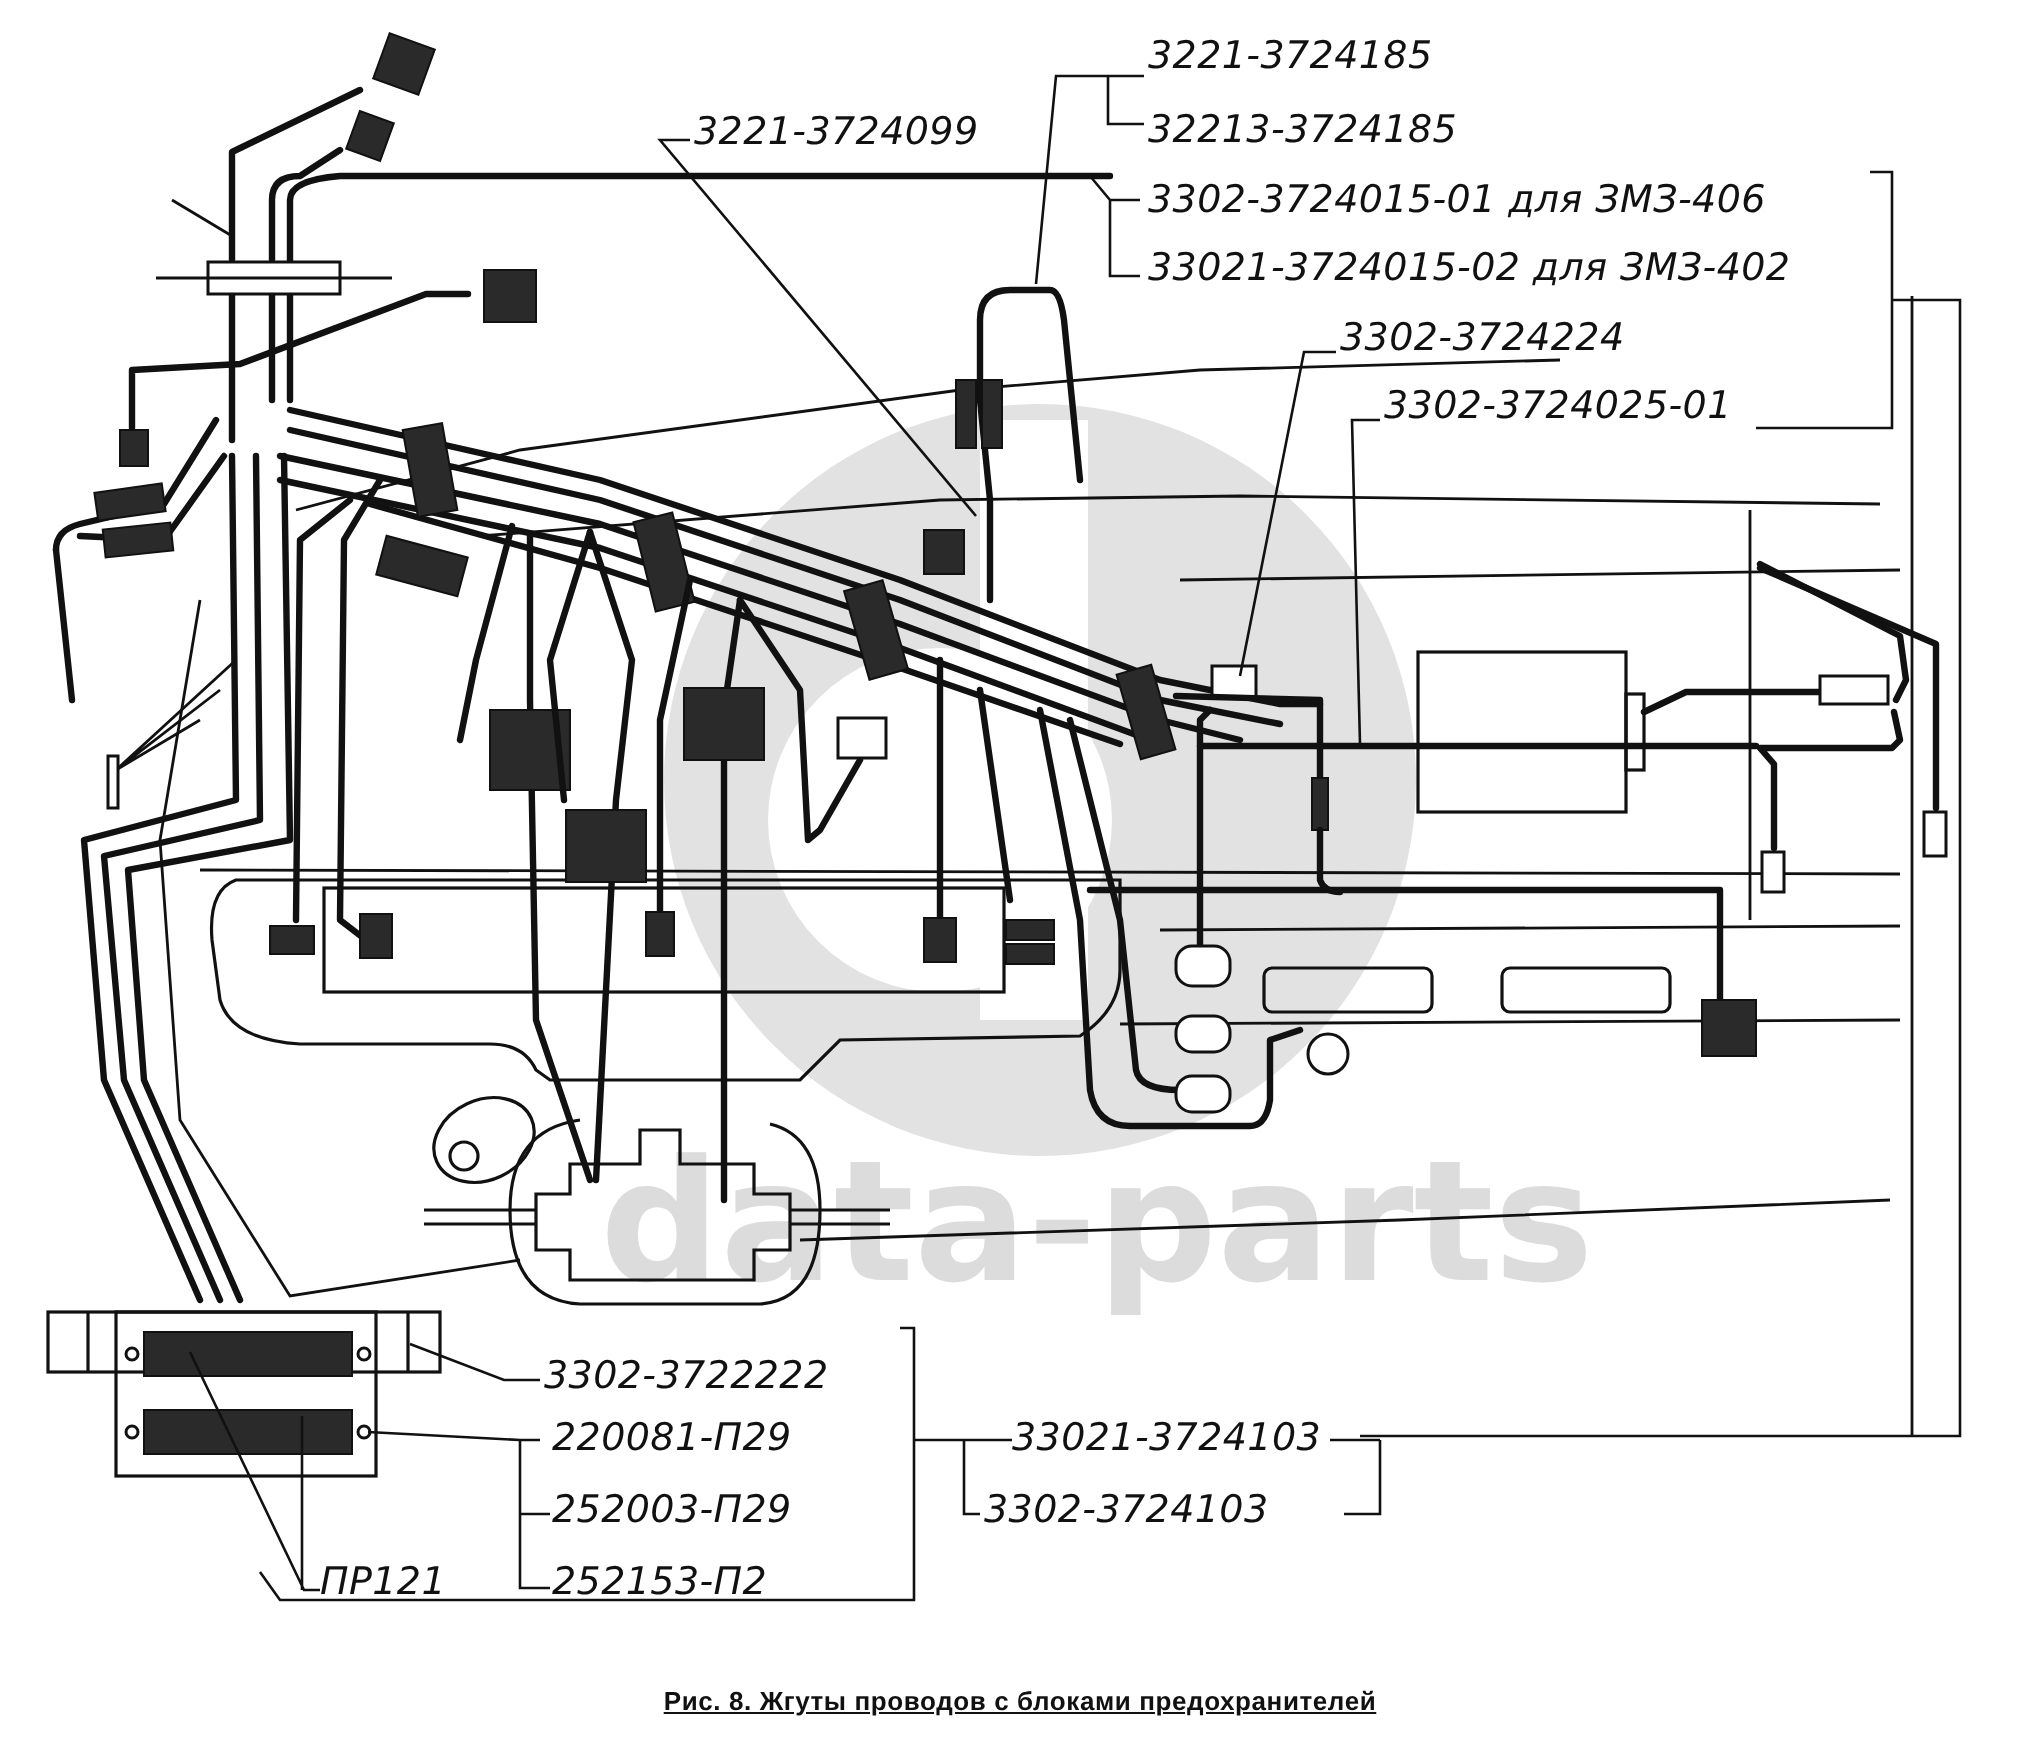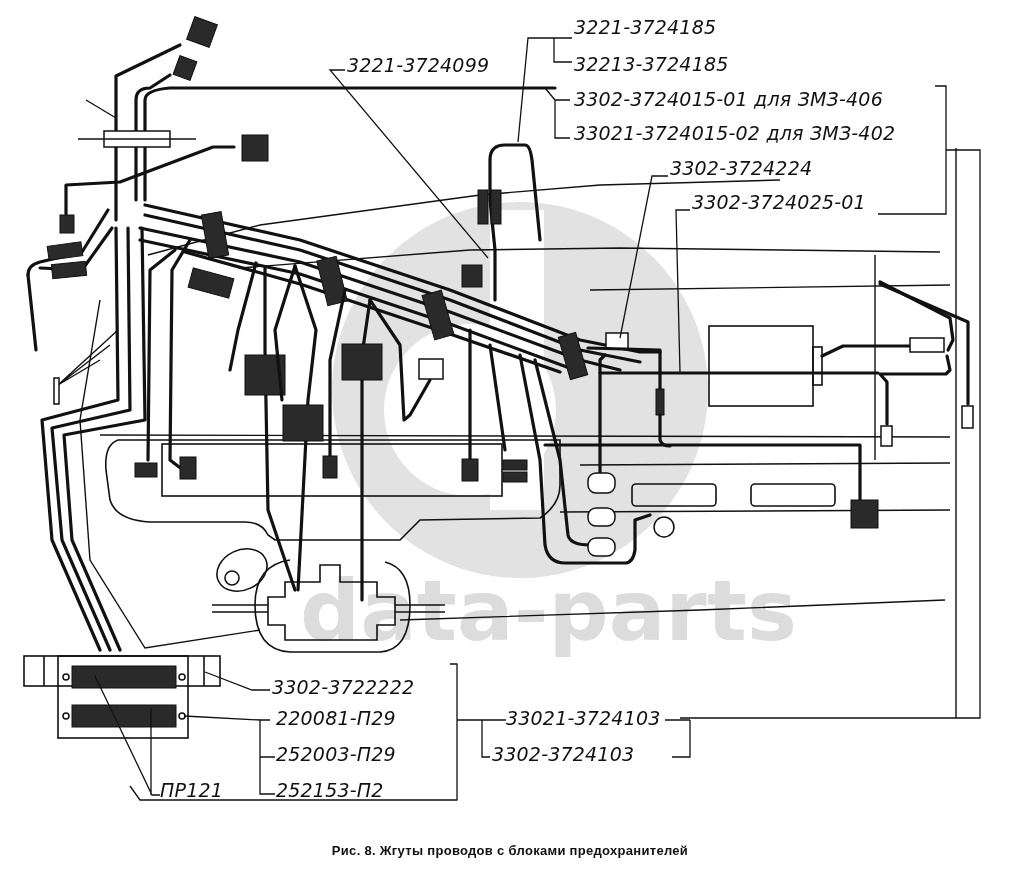--- a/index.html
+++ b/index.html
@@ -1,19 +1,19 @@
 <!DOCTYPE html>
 <html><head>
   <meta charset="utf-8">
   <style>
     html, body { margin: 0; padding: 0; background: #ffffff; }
     body { width: 1020px; height: 879px; position: relative; overflow: hidden; font-family: "DejaVu Sans", sans-serif; }
     #diagram { position: absolute; left: 0; top: 0; }
     .lbl { font-family: "DejaVu Sans", sans-serif; font-style: italic; font-size: 19px; fill: #111; letter-spacing: 0.2px; }
-    .caption { position: absolute; left: 0; width: 1020px; top: 843px; text-align: center; font-family: "Liberation Sans", sans-serif; font-weight: bold; font-size: 13px; color: #111; letter-spacing: 0.3px; }
+    .caption { position: absolute; left: 0; width: 1020px; top: 843px; text-align: center; font-family: "Liberation Sans", sans-serif; font-weight: bold; font-size: 13px; color: #111; letter-spacing: 0.3px; text-decoration: underline; }
     .wm { font-family: "DejaVu Sans", sans-serif; font-weight: bold; font-size: 84px; fill: #dcdcdc; }
     .wire { fill: none; stroke: #111; stroke-width: 3.2; stroke-linecap: round; stroke-linejoin: round; }
     .thin { fill: none; stroke: #111; stroke-width: 1.4; }
     .leader { fill: none; stroke: #111; stroke-width: 1.3; }
     .body { fill: none; stroke: #111; stroke-width: 1.6; }
     .conn { fill: #2a2a2a; stroke: #111; stroke-width: 1; }
     .connlt { fill: #ffffff; stroke: #111; stroke-width: 1.5; }
   </style>
 </head>
 <body>

